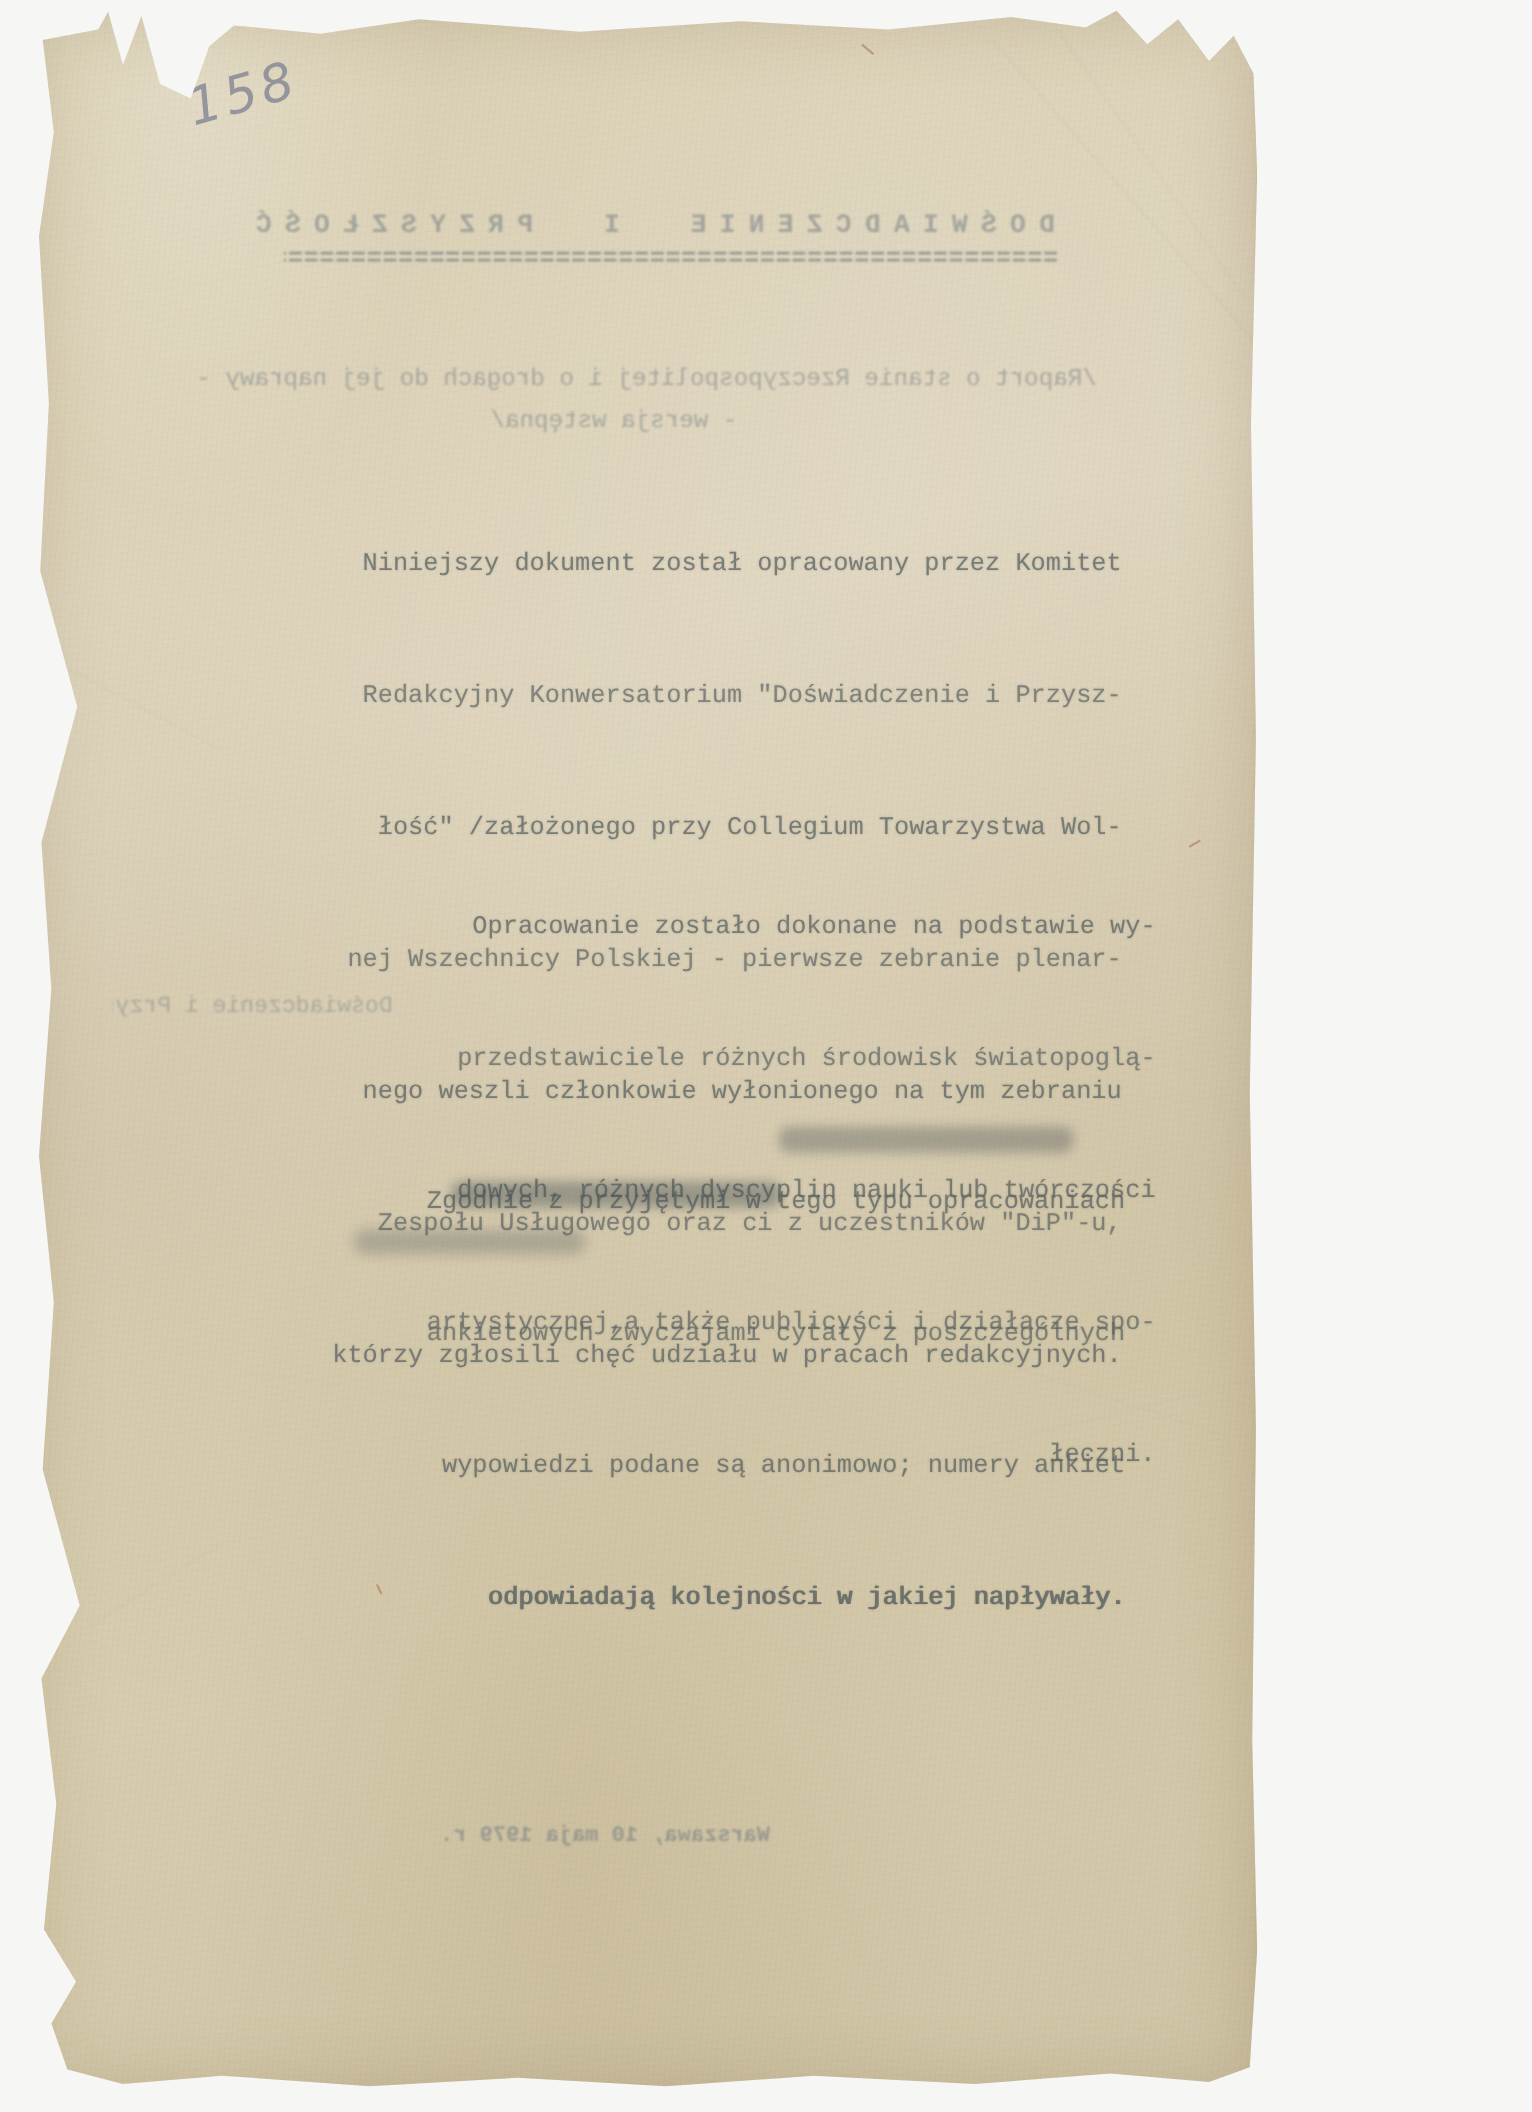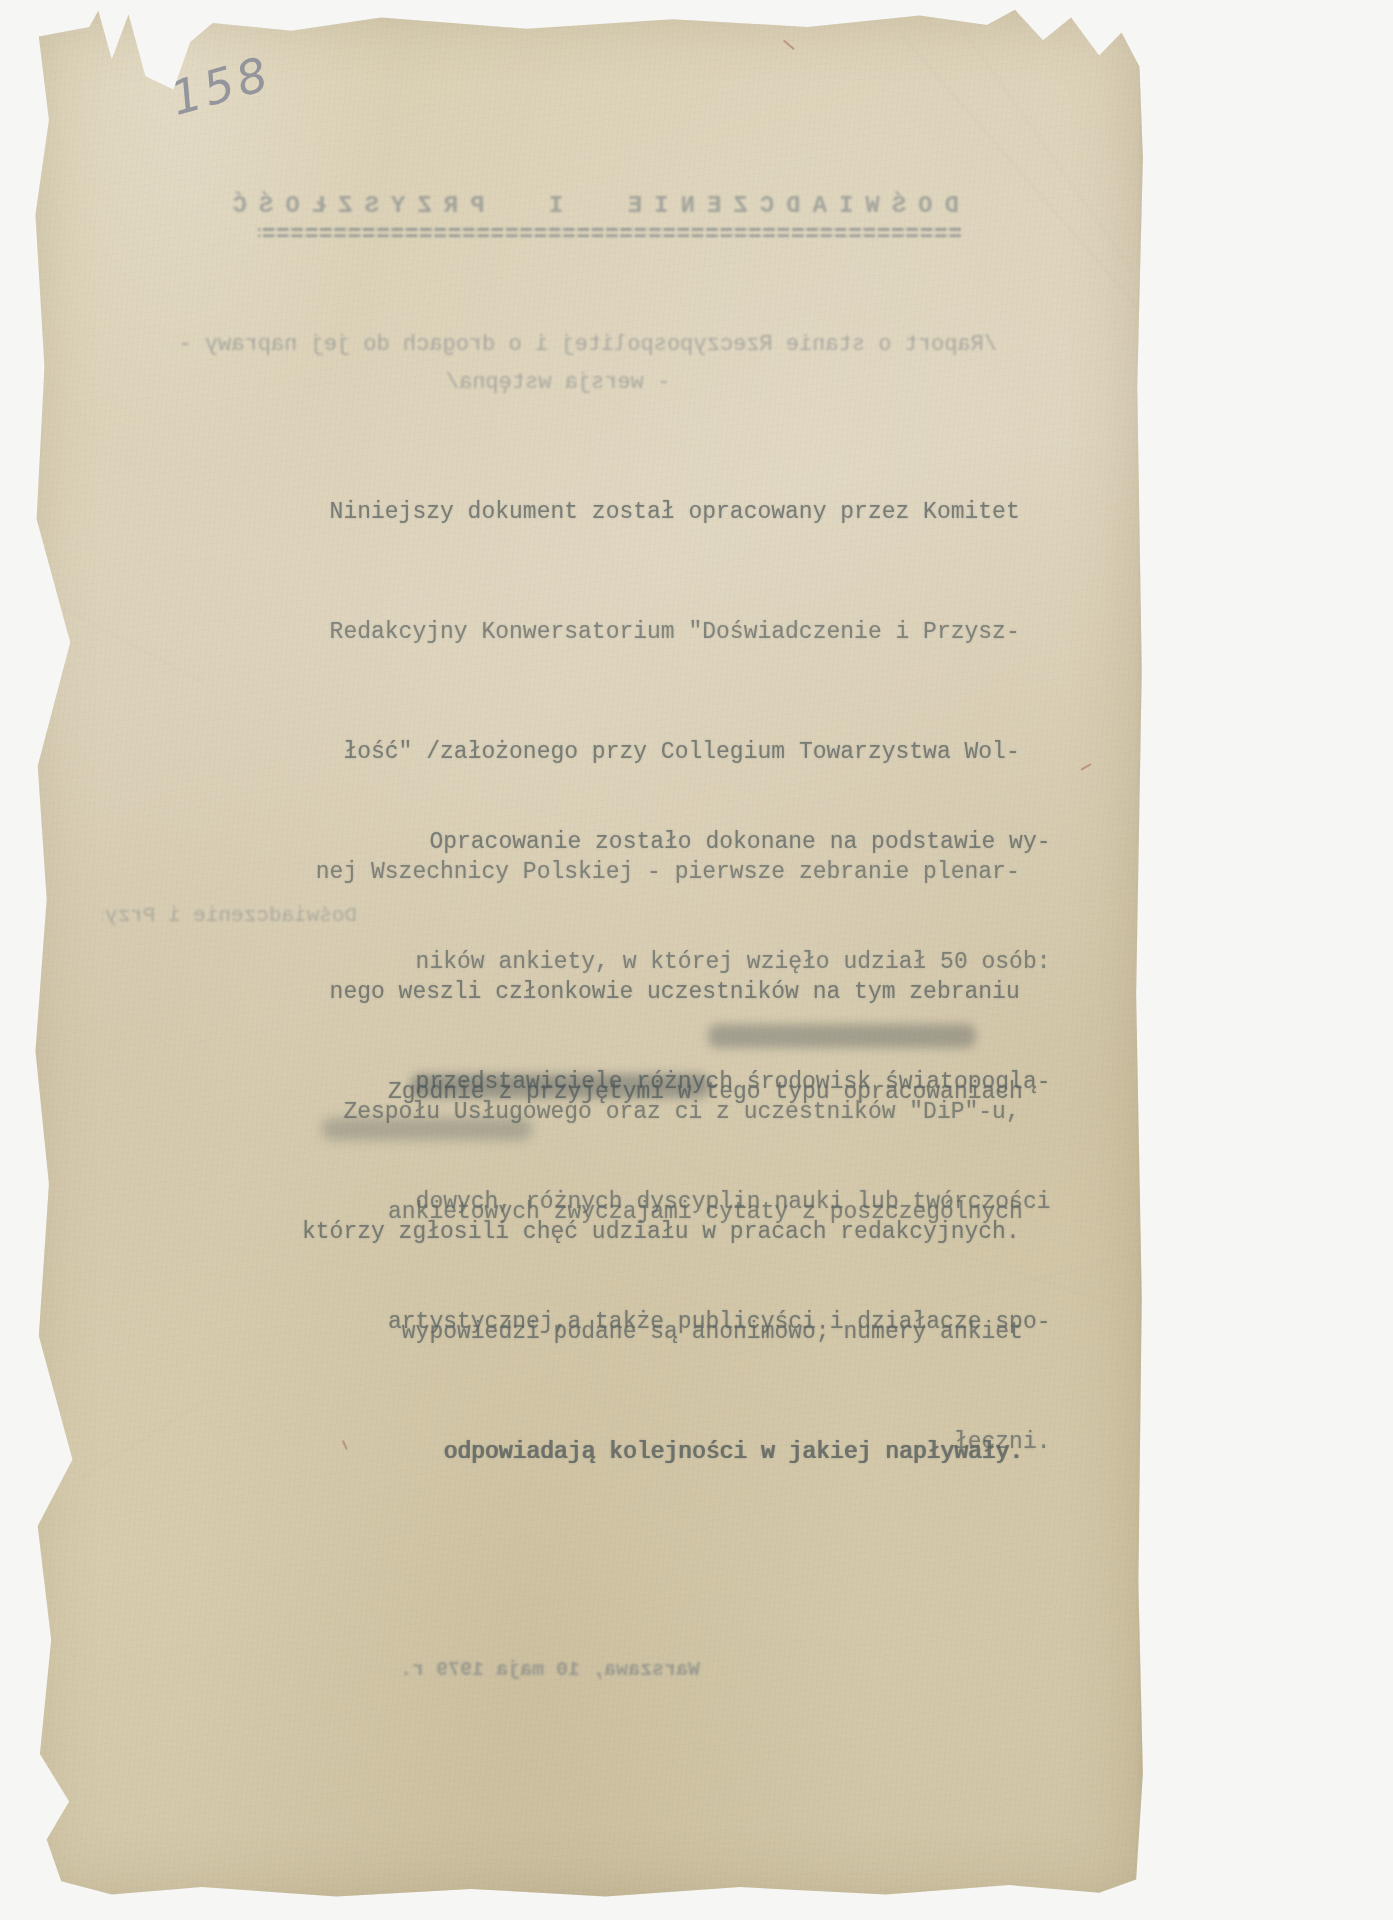--- a/index.html
+++ b/index.html
@@ -101,28 +101,27 @@
     <div class="mirror bleed-sub1">/Raport o stanie Rzeczypospolitej i o drogach do jej naprawy -</div>
     <div class="mirror bleed-sub2">- wersja wstępna/</div>
     <div class="mirror bleed-frag">Doświadczenie i Przyszłość"</div>
     <div class="mirror bleed-date">Warszawa, 10 maja 1979 r.</div>
 
     <div class="para typed" style="left:280px;top:406px;">
       <div class="line">Niniejszy dokument został opracowany przez Komitet</div>
       <div class="line">Redakcyjny Konwersatorium "Doświadczenie i Przysz-</div>
       <div class="line">łość" /założonego przy Collegium Towarzystwa Wol-</div>
       <div class="line">nej Wszechnicy Polskiej - pierwsze zebranie plenar-</div>
-      <div class="line">nego weszli członkowie uczestników na tym zebraniu</div>
+      <div class="line">nego weszli członkowie wyłonionego na tym zebraniu</div>
       <div class="line">Zespołu Usługowego oraz ci z uczestników "DiP"-u,</div>
       <div class="line">którzy zgłosili chęć udziału w pracach redakcyjnych.</div>
     </div>
 
     <div class="para typed" style="left:366px;top:736px;">
       <div class="line">Opracowanie zostało dokonane na podstawie wy-</div>
-      <div class="line">ników ankiety, w której wzięło udział 50 osób:</div>
       <div class="line">przedstawiciele różnych środowisk światopoglą-</div>
       <div class="line">dowych, różnych dyscyplin nauki lub twórczości</div>
       <div class="line">artystycznej,a także publicyści i działacze spo-</div>
       <div class="line">łeczni.</div>
     </div>
 
     <div class="para typed" style="left:366px;top:986px;">
       <div class="line">Zgodnie z przyjętymi w tego typu opracowaniach</div>
       <div class="line">ankietowych zwyczajami cytaty z poszczególnych</div>
       <div class="line">wypowiedzi podane są anonimowo; numery ankiet</div>

